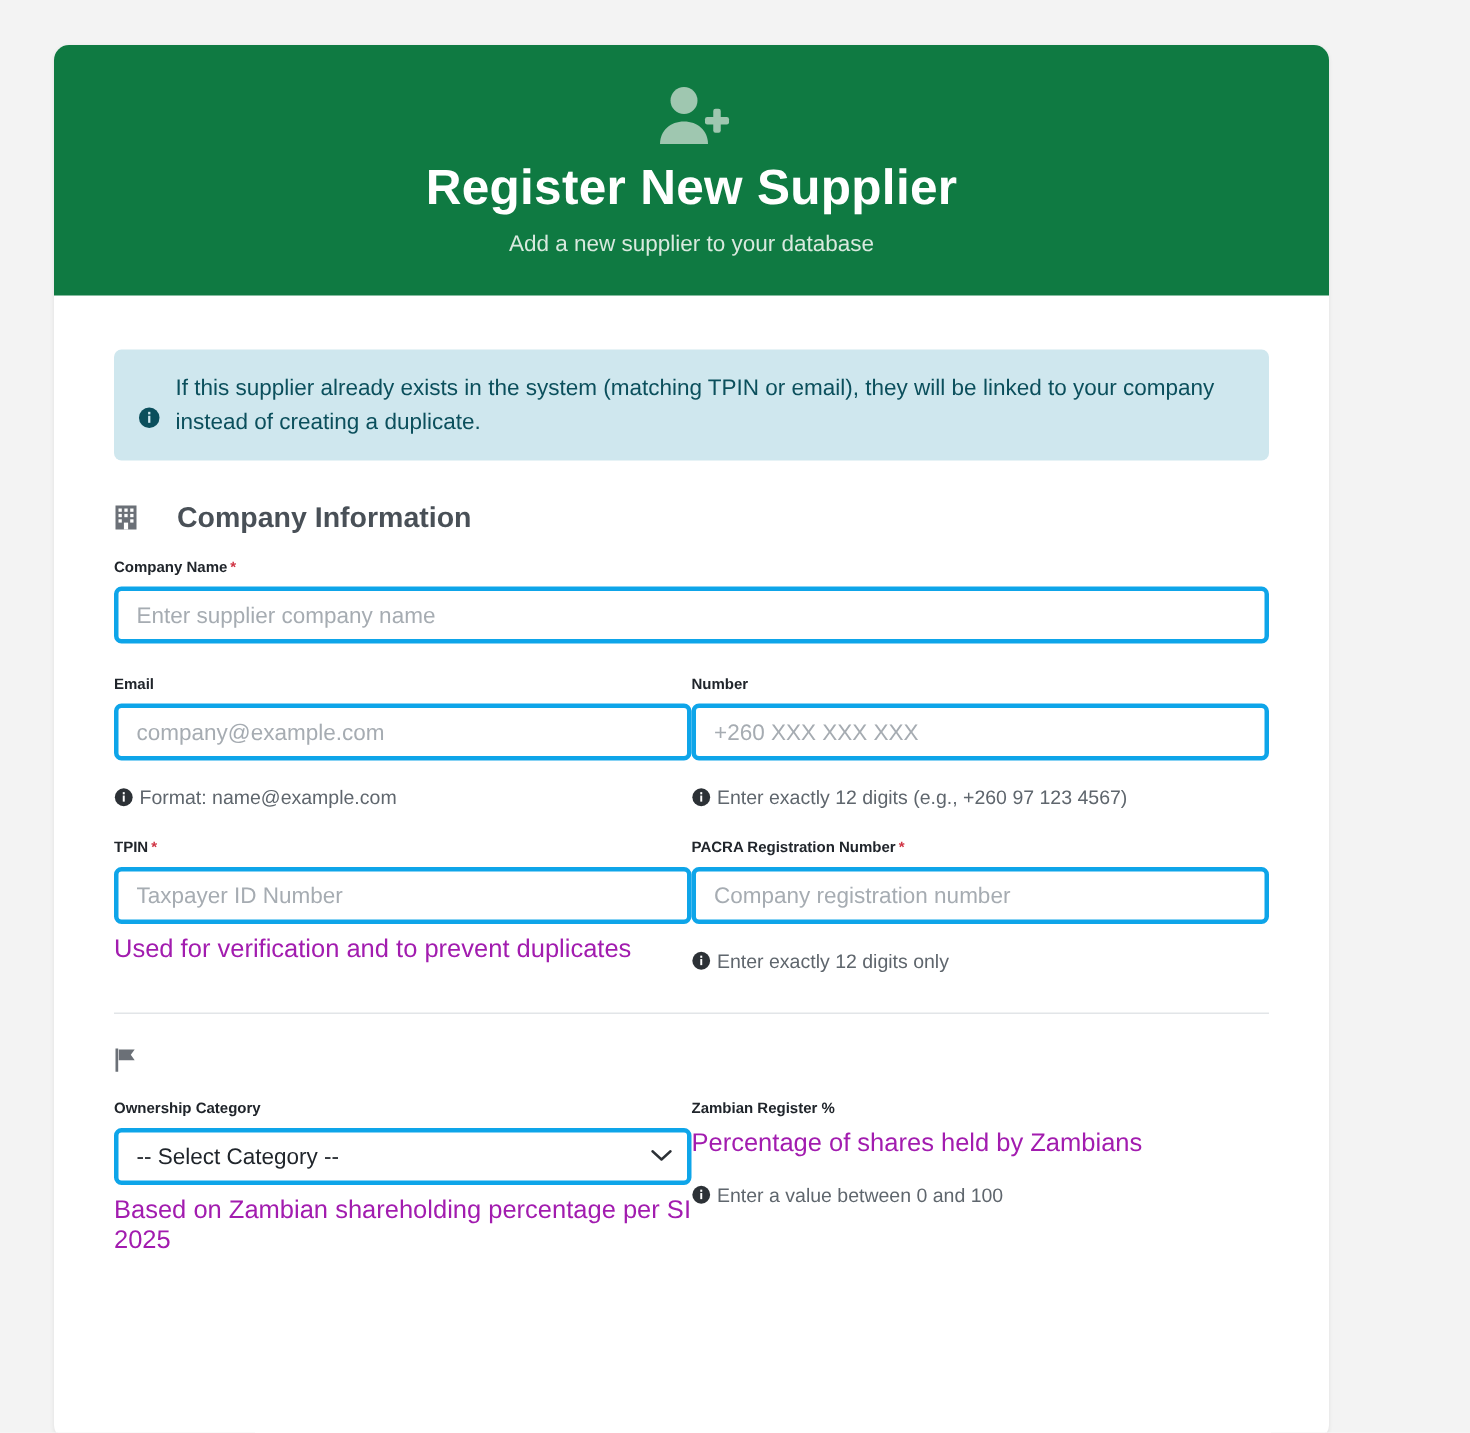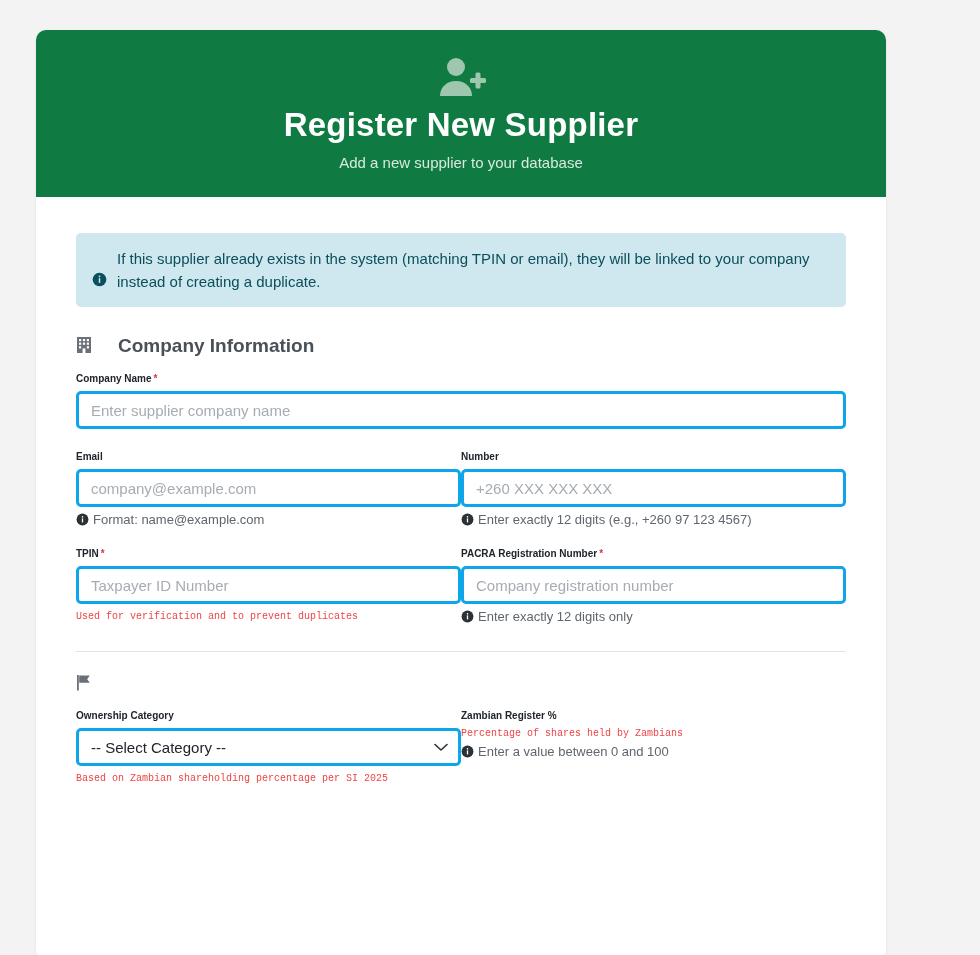--- a/index.html
+++ b/index.html
@@ -148,33 +148,32 @@
   }
   .row {
     display: flex;
     margin-bottom: 2px;
   }
   .col { flex: 1 1 0; min-width: 0; }
   .full { margin-bottom: 22px; }
   .helper {
     font-size: 13px;
     color: #5f666d;
-    margin-top: 4px;
+    margin-top: 16px;
     line-height: 1.45;
   }
   .helper-icon {
     display: inline-flex;
     vertical-align: -2px;
     margin-right: 4px;
   }
   .helper-plain {
-    font-size: 10px;
-    color: #ef4444;
+    font-size: 17px;
+    color: #a21caf;
     margin-top: 7px;
-    font-family: Liberation Mono, monospace;
   }
   .divider {
     border: 0;
     border-top: 1px solid #e2e5e8;
     margin: 24px 0 22px 0;
   }
   .group-gap { margin-bottom: 18px; }
 </style>
 </head>
 <body>

